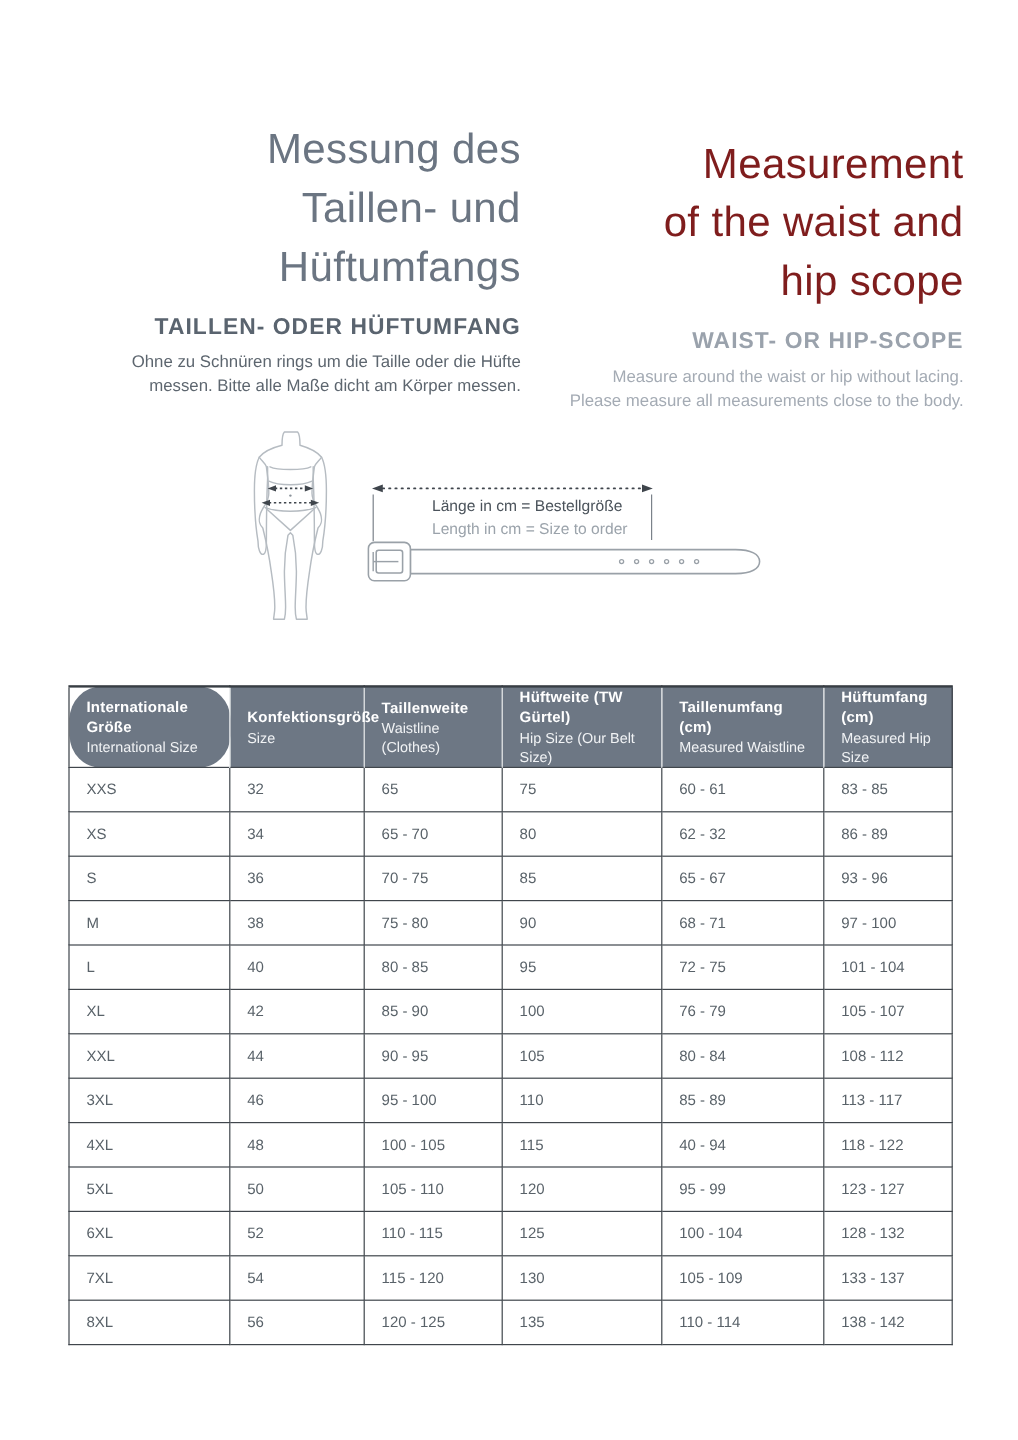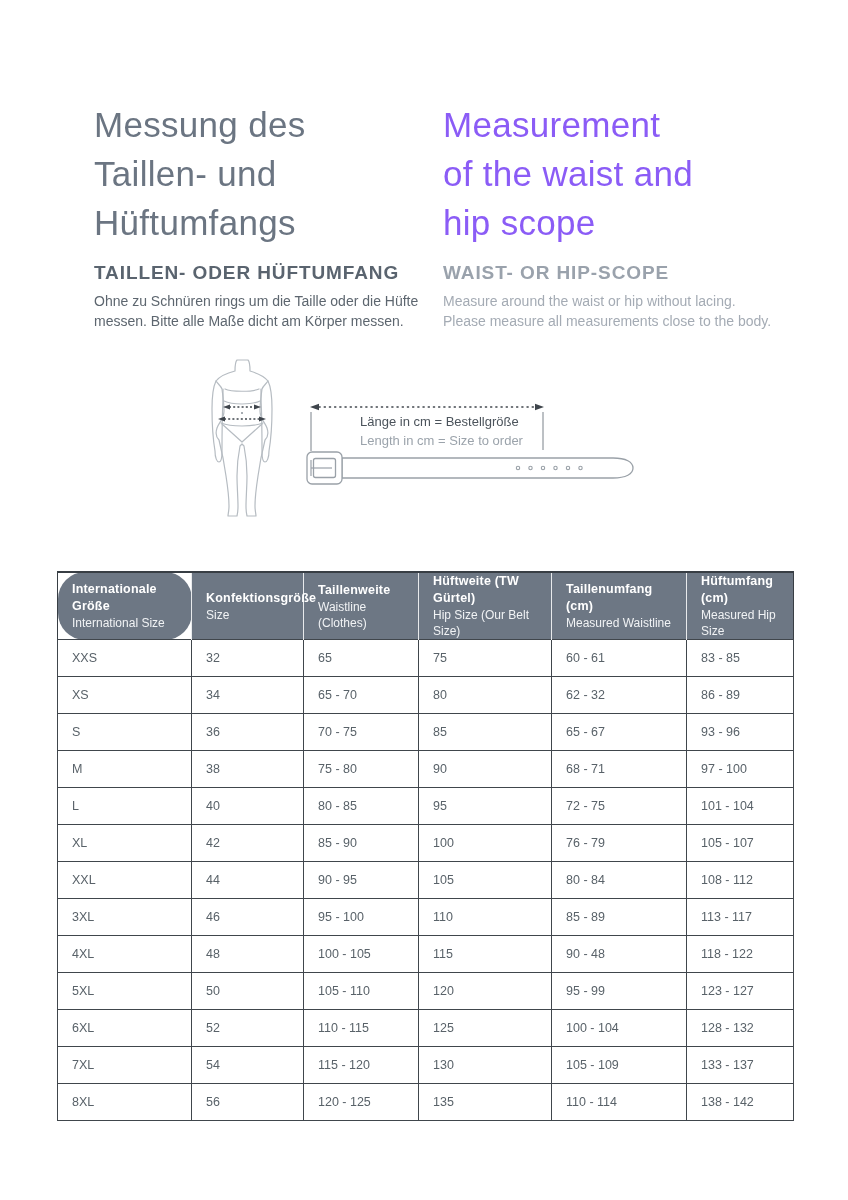--- a/index.html
+++ b/index.html
@@ -1,26 +1,26 @@
 <!DOCTYPE html>
 <html><head>
 <meta charset="utf-8">
 <style>
   html, body { margin:0; padding:0; background:#ffffff; }
   .page {
     position:relative; width:848px; height:1200px; background:#ffffff;
     font-family:"Liberation Sans", sans-serif; overflow:hidden;
   }
-  .intro-col { position:absolute; top:100px; }
+  .intro-col { position:absolute; top:100px;text-align:right; }
   .col-de { left:94px;  width:340px; }
   .col-en { left:443px; width:360px; }
   .heading { margin:0; font-size:35px; line-height:49px; font-weight:400;
              letter-spacing:0.3px; white-space:pre-line; }
   .col-de .heading { color:#6b7582; }
-  .col-en .heading { color:#8b5cf6; }
+  .col-en .heading { color:#7f1d1d;margin-top:12px; }
   .subheading { margin:15px 0 0 0; font-size:19px; font-weight:700; letter-spacing:0.9px; }
   .col-de .subheading { color:#5a646f; }
   .col-en .subheading { color:#9aa2ac; }
   .bodytext { margin:7px 0 0 0; font-size:14px; line-height:20px; white-space:pre-line; }
   .col-de .bodytext { color:#5d666f; }
   .col-en .bodytext { color:#a4abb4; }
 
   .diagram-svg { position:absolute; left:185px; top:355px; }
   .diagram-label { position:absolute; left:360px; top:412px; font-size:13px; line-height:19px; }
   .label-de { color:#4b535b; }
@@ -231,21 +231,21 @@
           <td>95 - 100</td>
           <td>110</td>
           <td>85 - 89</td>
           <td>113 - 117</td>
         </tr>
         <tr>
           <td>4XL</td>
           <td>48</td>
           <td>100 - 105</td>
           <td>115</td>
-          <td>90 - 48</td>
+          <td>40 - 94</td>
           <td>118 - 122</td>
         </tr>
         <tr>
           <td>5XL</td>
           <td>50</td>
           <td>105 - 110</td>
           <td>120</td>
           <td>95 - 99</td>
           <td>123 - 127</td>
         </tr>

